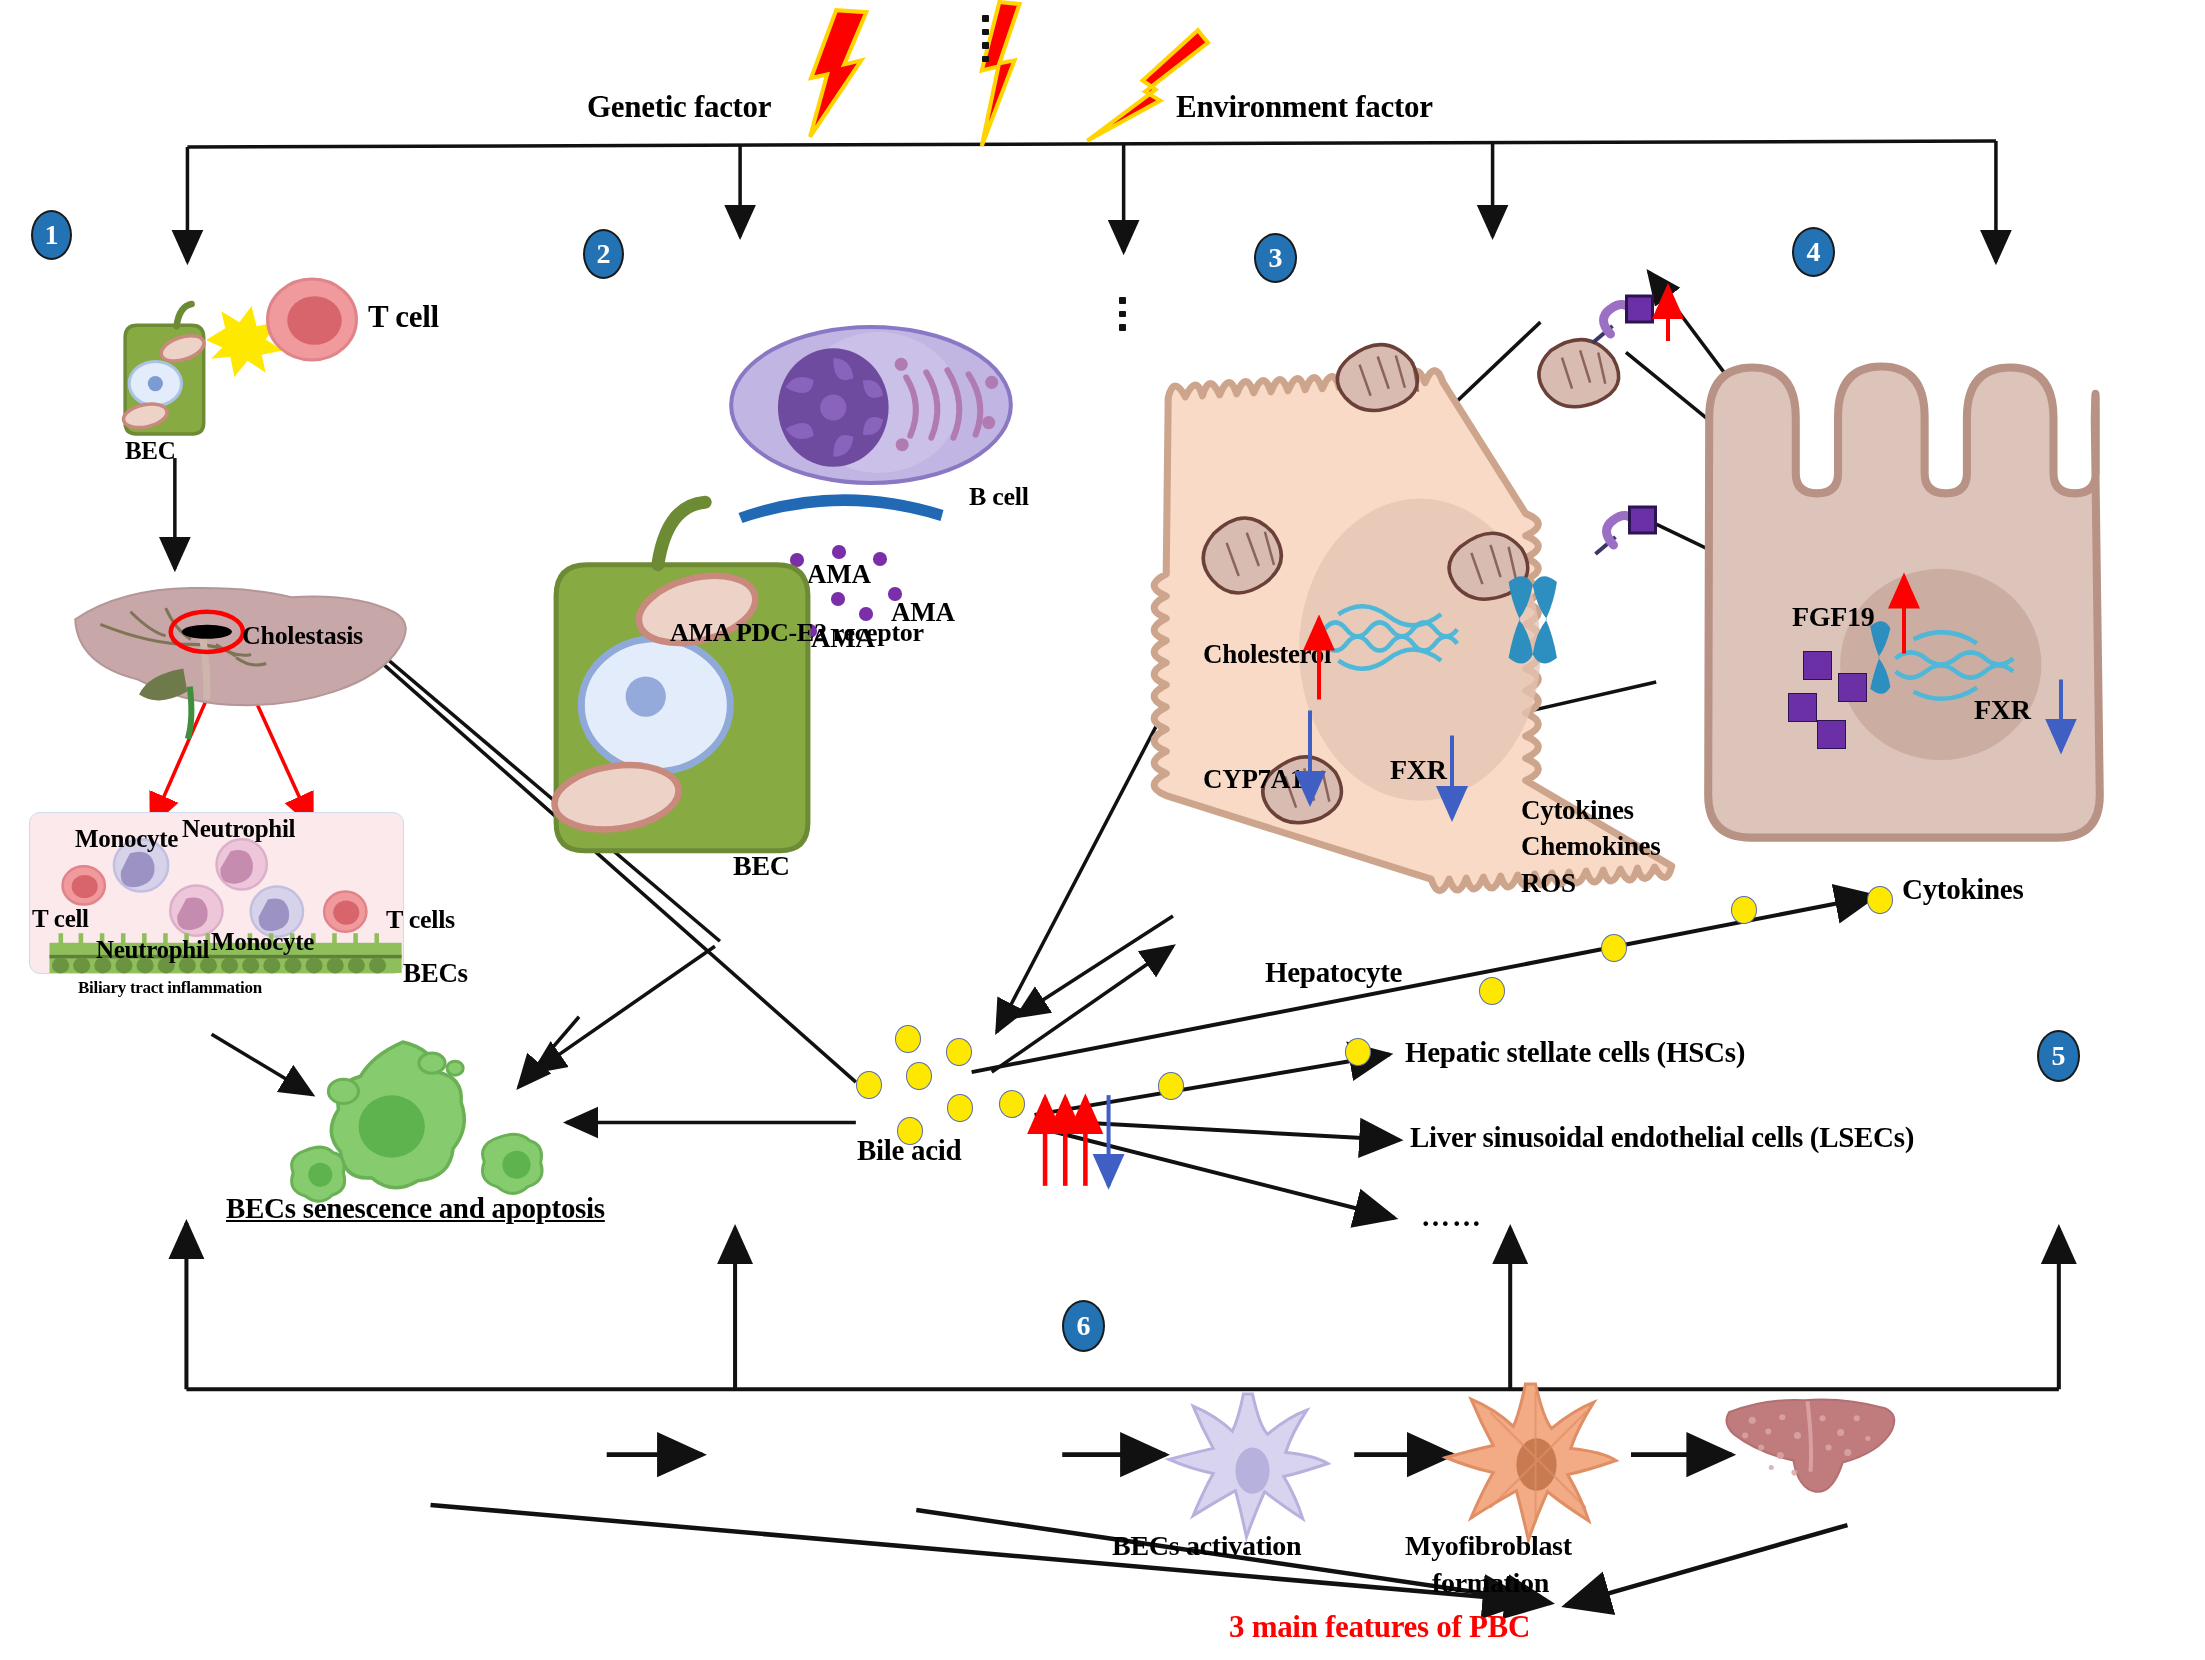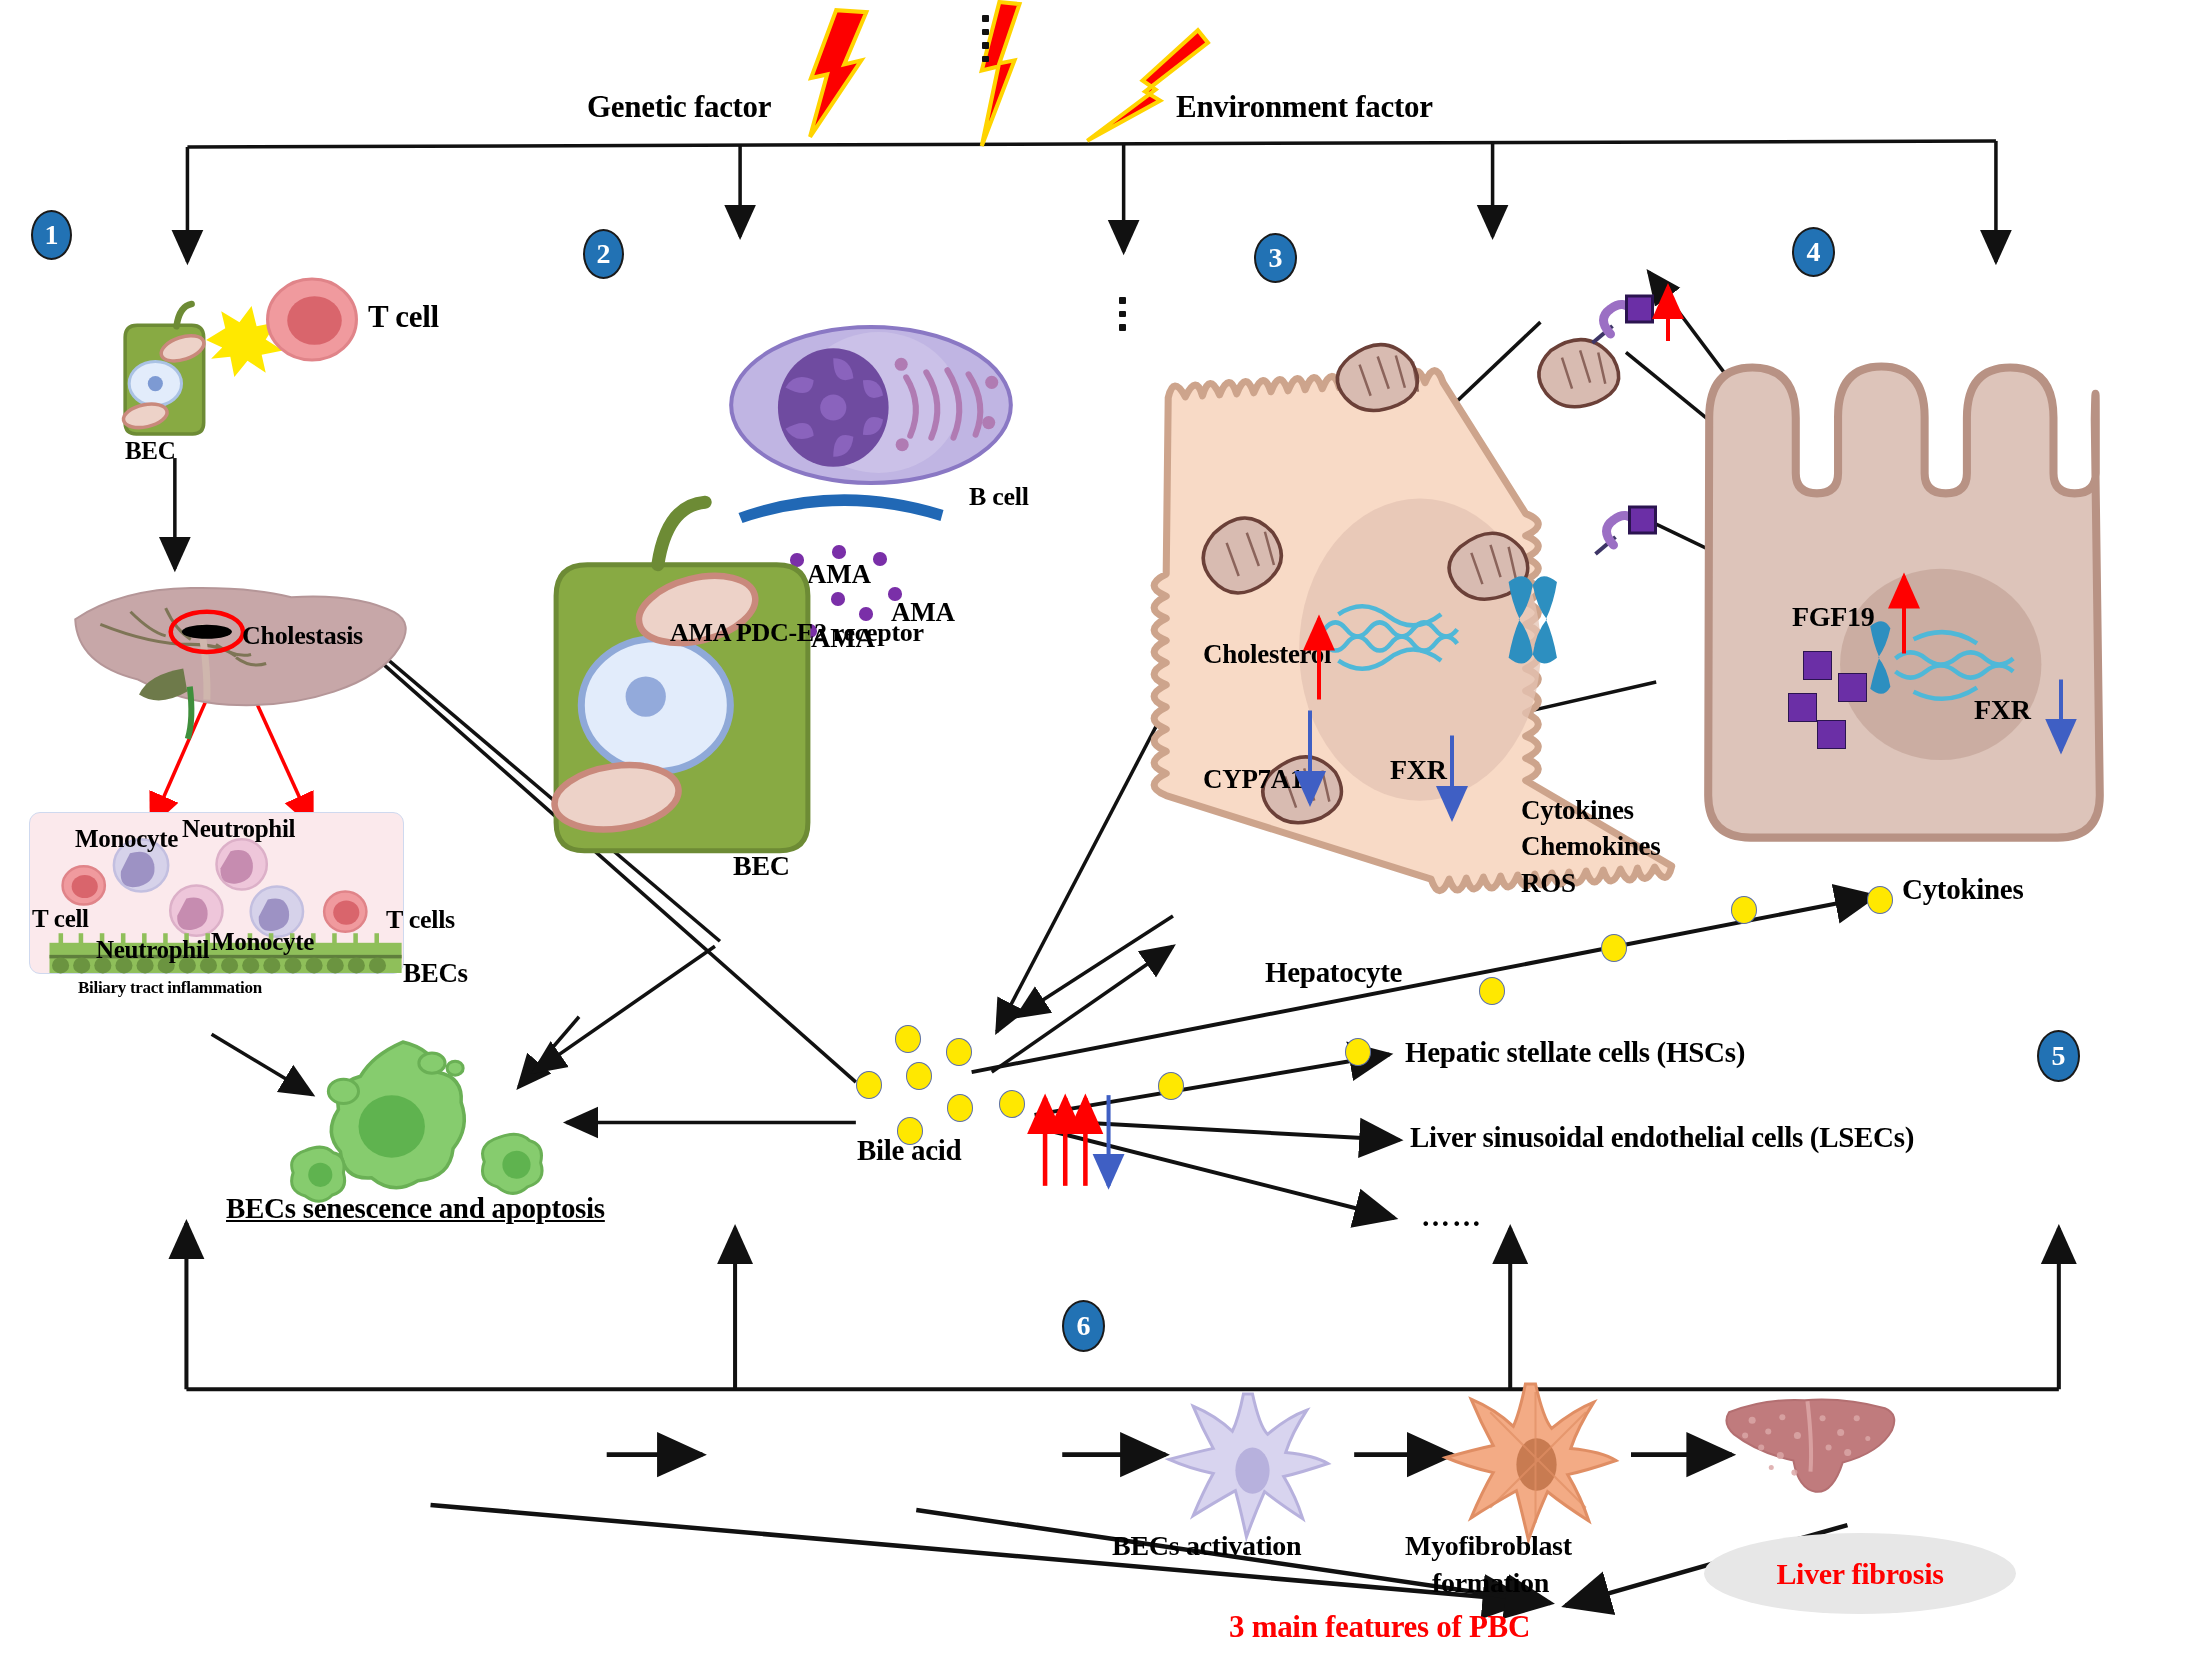--- a/index.html
+++ b/index.html
@@ -511,20 +511,17 @@
         <circle cx="200" cy="52" r="6"></circle>
         <circle cx="236" cy="80" r="7"></circle>
       <circle cx="268" cy="52" r="6"></circle>
         <circle cx="212" cy="110" r="6"></circle>
         <circle cx="250" cy="120" r="7"></circle>
       <circle cx="144" cy="160" r="6"></circle>
         <circle cx="98" cy="150" r="5"></circle>
         <circle cx="290" cy="92" r="5"></circle>
     </g>
   </svg>
-  <div class="ell" style="left:1704px;top:1533px;width:312px;height:81px;">
-    <span class="lbl red" style="position:static;font-size:30px;">Liver fibrosis</span>
-  </div>
 
   <div class="lbl red" style="left:1229px;top:1611px;font-size:31px;">3 main features of PBC</div>
 
 </div>
 
 
 </body></html>

